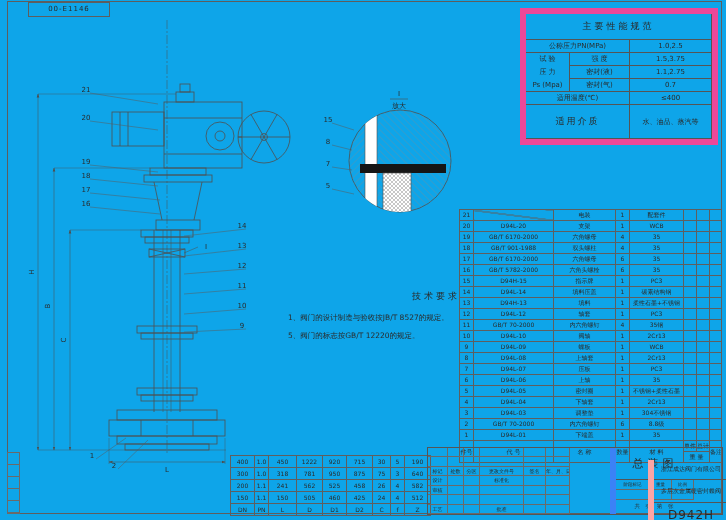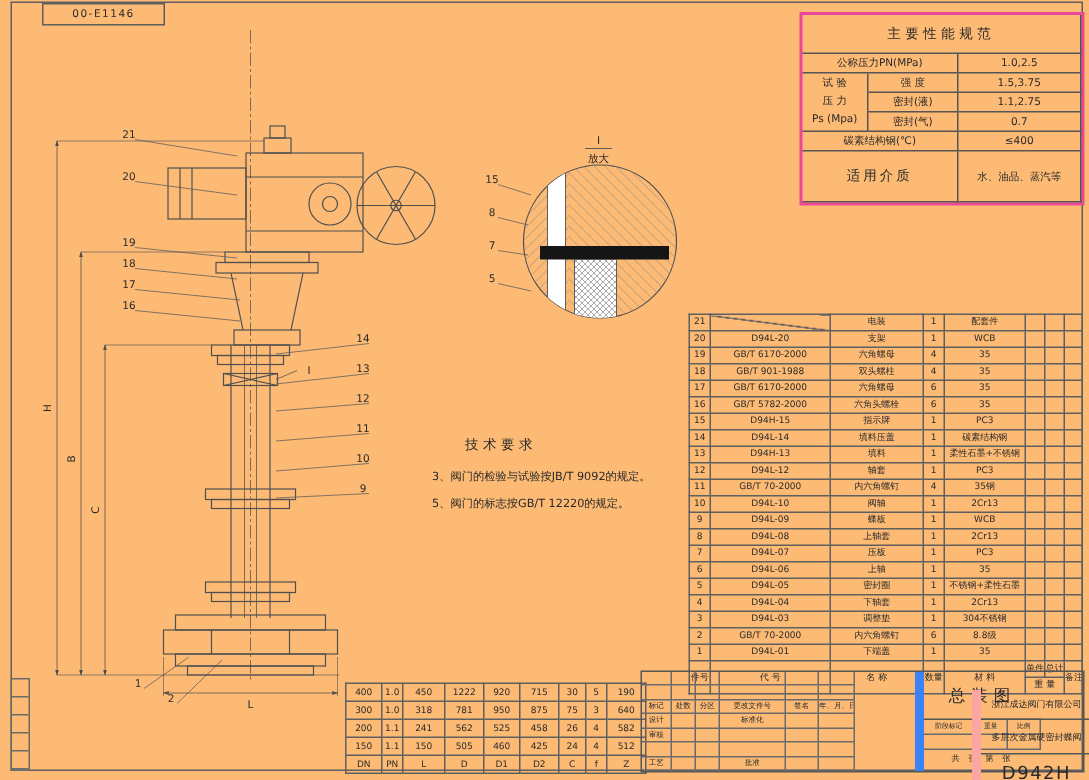--- a/index.html
+++ b/index.html
@@ -1,36 +1,36 @@
 <!DOCTYPE html>
 <html><head>
 <meta charset="utf-8">
 <style>
   html,body{margin:0;padding:0;background:#fff;}
-  .sheet{position:relative;width:726px;height:520px;background:#fdba74;overflow:hidden;
+  .sheet{position:relative;width:726px;height:520px;background:#0ea5e9;overflow:hidden;
          font-family:"DejaVu Sans",sans-serif;color:#2a2a2a;}
   .frame{position:absolute;left:7px;top:1px;width:713px;height:511px;border:1px solid #5e5e5e;}
   .stamp{position:absolute;left:28px;top:2px;width:80px;height:13px;border:1px solid #5e5e5e;
          font-size:7px;line-height:13px;text-align:center;letter-spacing:1px;}
   .binding{position:absolute;left:7px;top:452px;width:11px;height:60px;border:1px solid #6a6a6a;
            display:grid;grid-template-rows:repeat(5,1fr);}
   .binding div{border-bottom:1px solid #6a6a6a;}
   
-  .spec{position:absolute;left:533px;top:8px;width:186px;border:2px solid #ec4899;
+  .spec{position:absolute;left:520px;top:8px;width:186px;border:6px solid #ec4899;
         display:grid;grid-template-columns:44px 60px 82px;
         grid-template-rows:26px 13px 13px 13px 13px 13px 34px;}
   .sc{border-right:1px solid #555;border-bottom:1px solid #555;font-size:7px;
       display:flex;align-items:center;justify-content:center;overflow:hidden;white-space:nowrap;}
   .sc.big{font-size:9px;letter-spacing:2px;}
   .sc.title{grid-column:1/4;font-size:9px;letter-spacing:3px;}
   .sc .gl{line-height:12px;font-size:7px;text-align:center;}
-  .group{flex-direction:column;justify-content:flex-start;}
+  .group{flex-direction:column;justify-content:space-between;}
   
   .tech{position:absolute;left:288px;top:290px;width:195px;}
-  .tech-title{font-size:9px;letter-spacing:3px;text-align:left;width:150px;margin:0 0 6px 22px;}
+  .tech-title{font-size:9px;letter-spacing:3px;text-align:right;width:150px;margin:0 0 6px 22px;}
   .tech-item{font-size:7.5px;line-height:18px;white-space:nowrap;}
   
   .parts{position:absolute;left:459px;top:209px;}
   .parts table{border-collapse:collapse;table-layout:fixed;width:262px;}
   .parts td{border:1px solid #5f5f5f;font-size:6px;line-height:8px;height:10px;padding:0;
             text-align:center;overflow:hidden;white-space:nowrap;}
   .parts td.diag{background-image:linear-gradient(to top right,transparent 47%,#5f5f5f 48%,#5f5f5f 52%,transparent 53%);}
   
   .dims{position:absolute;left:230px;top:455px;}
   .dims table{border-collapse:collapse;table-layout:fixed;width:200px;}
@@ -238,30 +238,30 @@
       <div class="gl">试 验</div>
       <div class="gl">压 力</div>
       <div class="gl">Ps (Mpa)</div>
     </div>
     <div class="sc">强  度</div>
     <div class="sc">1.5,3.75</div>
     <div class="sc">密封(液)</div>
     <div class="sc">1.1,2.75</div>
     <div class="sc">密封(气)</div>
     <div class="sc">0.7</div>
-    <div class="sc" style="grid-column:1/3">碳素结构钢(℃)</div>
+    <div class="sc" style="grid-column:1/3">适用温度(℃)</div>
     <div class="sc">≤400</div>
     <div class="sc big" style="grid-column:1/3">适用介质</div>
     <div class="sc">水、油品、蒸汽等</div>
   </div>
 
   <div class="tech">
     <div class="tech-title">技术要求</div>
     <div id="tech-items">
-        <div class="tech-item">3、阀门的检验与试验按JB/T 9092的规定。</div>
+        <div class="tech-item">1、阀门的设计制造与验收按JB/T 8527的规定。</div>
         <div class="tech-item">5、阀门的标志按GB/T 12220的规定。</div>
       </div>
   </div>
 
   <div class="parts">
     <table>
       <colgroup>
         <col style="width:14px">
           <col style="width:80px">
           <col style="width:62px">

